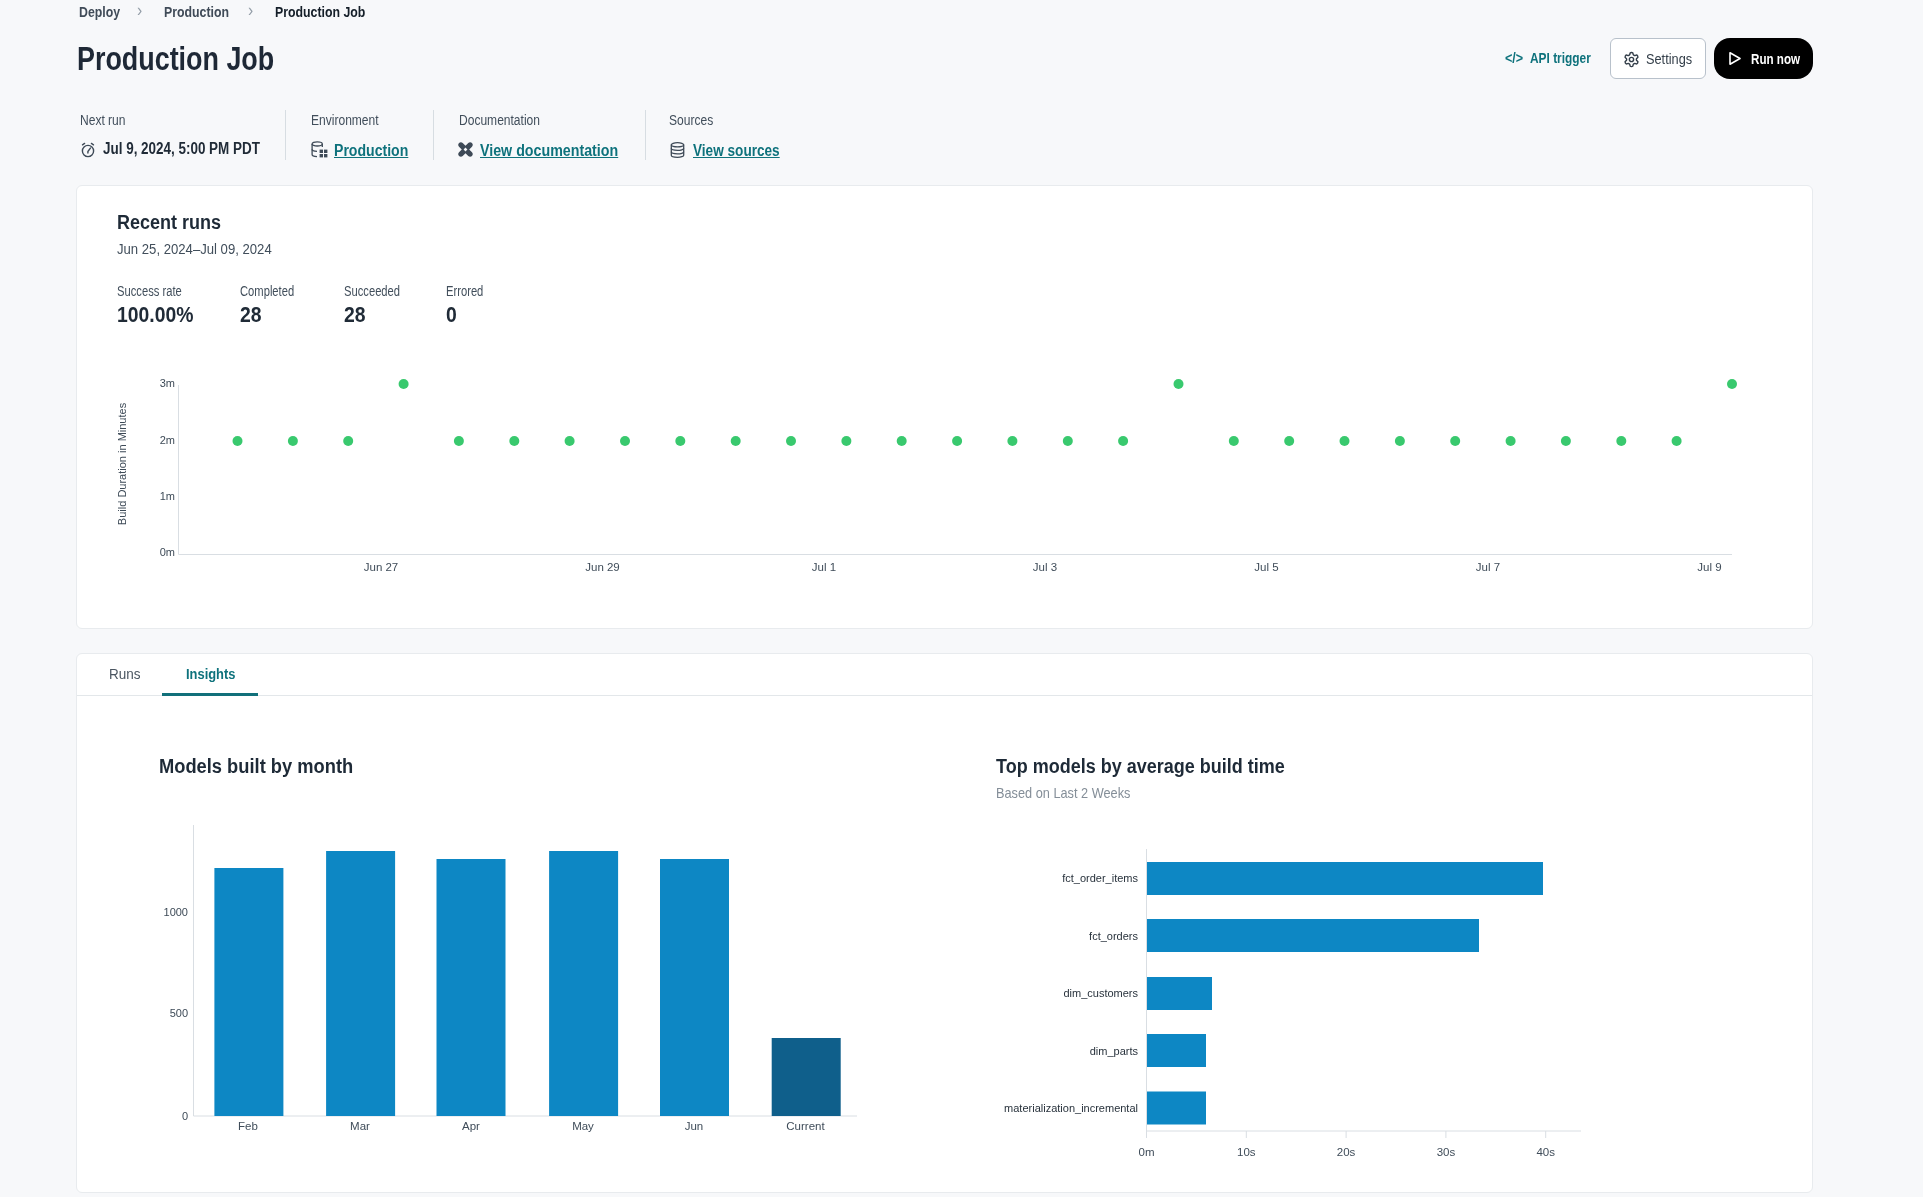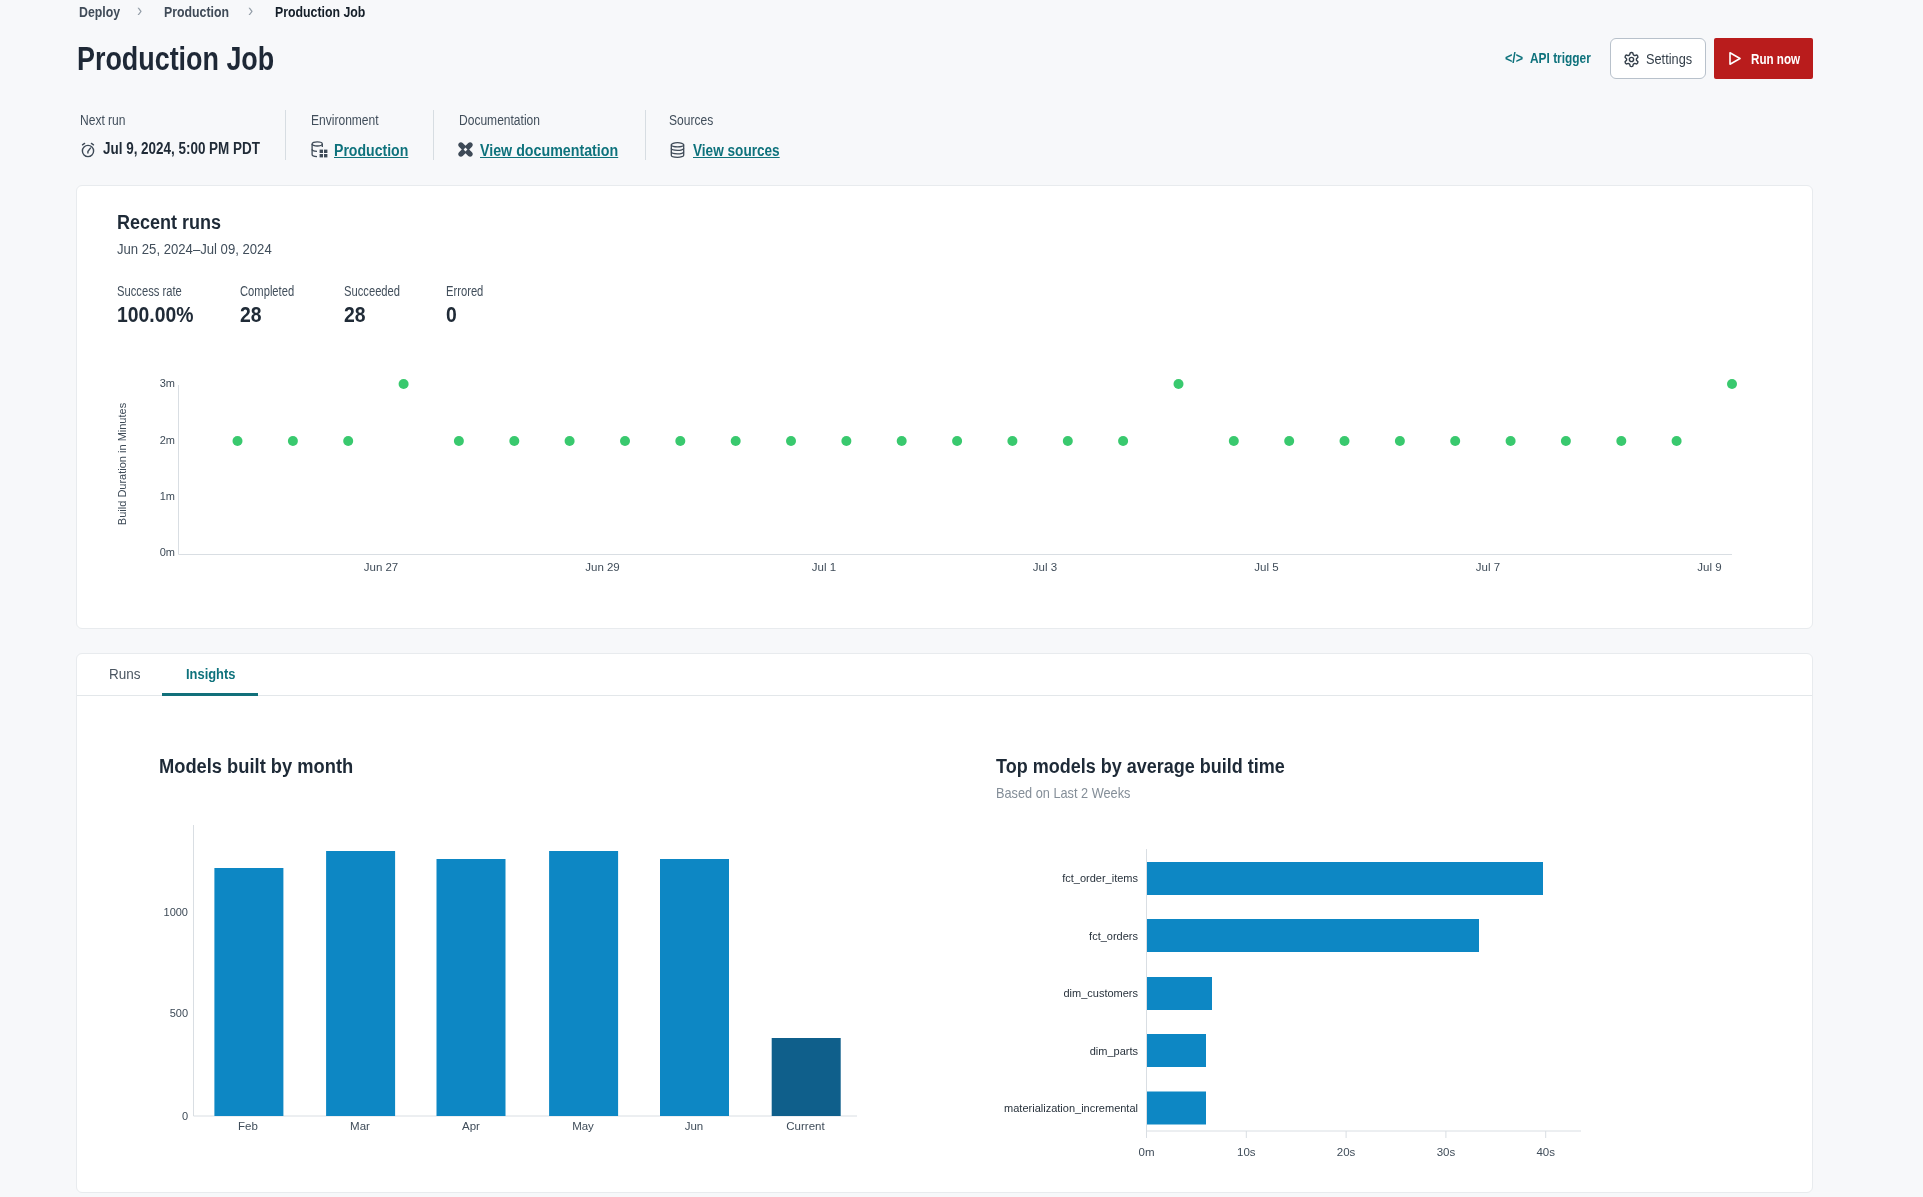--- a/index.html
+++ b/index.html
@@ -29,21 +29,21 @@
   <div class="t" style="left:1530px; top:51px; color:#0e727c; font-size:14px; font-weight:bold; --sx:0.85;">API trigger</div>
 
   <div class="abs" style="left:1610px; top:38px; width:96px; height:41px; background:#fff; border:1px solid #b8c1cb; border-radius:6px;">
     <svg class="abs" style="left:12px; top:12px;" width="17" height="17" viewBox="0 0 24 24" fill="none" stroke="#333e49" stroke-width="2" stroke-linecap="round" stroke-linejoin="round">
         <path d="M12.22 2h-.44a2 2 0 0 0-2 2v.18a2 2 0 0 1-1 1.73l-.43.25a2 2 0 0 1-2 0l-.15-.08a2 2 0 0 0-2.73.73l-.22.38a2 2 0 0 0 .73 2.73l.15.1a2 2 0 0 1 1 1.72v.51a2 2 0 0 1-1 1.74l-.15.09a2 2 0 0 0-.73 2.73l.22.38a2 2 0 0 0 2.73.73l.15-.08a2 2 0 0 1 2 0l.43.25a2 2 0 0 1 1 1.73V20a2 2 0 0 0 2 2h.44a2 2 0 0 0 2-2v-.18a2 2 0 0 1 1-1.73l.43-.25a2 2 0 0 1 2 0l.15.08a2 2 0 0 0 2.73-.73l.22-.39a2 2 0 0 0-.73-2.73l-.15-.08a2 2 0 0 1-1-1.74v-.5a2 2 0 0 1 1-1.74l.15-.09a2 2 0 0 0 .73-2.73l-.22-.38a2 2 0 0 0-2.73-.73l-.15.08a2 2 0 0 1-2 0l-.43-.25a2 2 0 0 1-1-1.73V4a2 2 0 0 0-2-2z"></path>
         <circle cx="12" cy="12" r="3"></circle>
       </svg>
     <div class="t" style="left:35px; top:13px; font-size:14.5px; color:#333e49; --sx:0.88;">Settings</div>
   </div>
 
-  <div class="abs" style="left:1714px; top:38px; width:99px; height:41px; background:#b91c1c; border-radius:2px;">
+  <div class="abs" style="left:1714px; top:38px; width:99px; height:41px; background:#000000; border-radius:16px;">
     <svg class="abs" style="left:14px; top:13px;" width="14" height="15" viewBox="0 0 14 15">
         <path d="M2 1.8 L12 7.5 L2 13.2 Z" fill="none" stroke="#fff" stroke-width="1.6" stroke-linejoin="round"></path>
       </svg>
     <div class="t" style="left:37px; top:14px; font-size:14px; font-weight:bold; color:#fff; --sx:0.83;">Run now</div>
   </div>
 
   <div class="t lbl" style="left:80px; top:113px;">Next run</div>
   <svg class="abs" style="left:80px; top:142px;" width="16" height="16" viewBox="0 0 16 16" fill="none" stroke="#3e4a57" stroke-width="1.4">
       <circle cx="8" cy="9" r="5.6"></circle>
       <path d="M10.4 6.1 L7.9 9.5 L7.9 11" fill="none" stroke-linecap="round" stroke-linejoin="round"></path>

